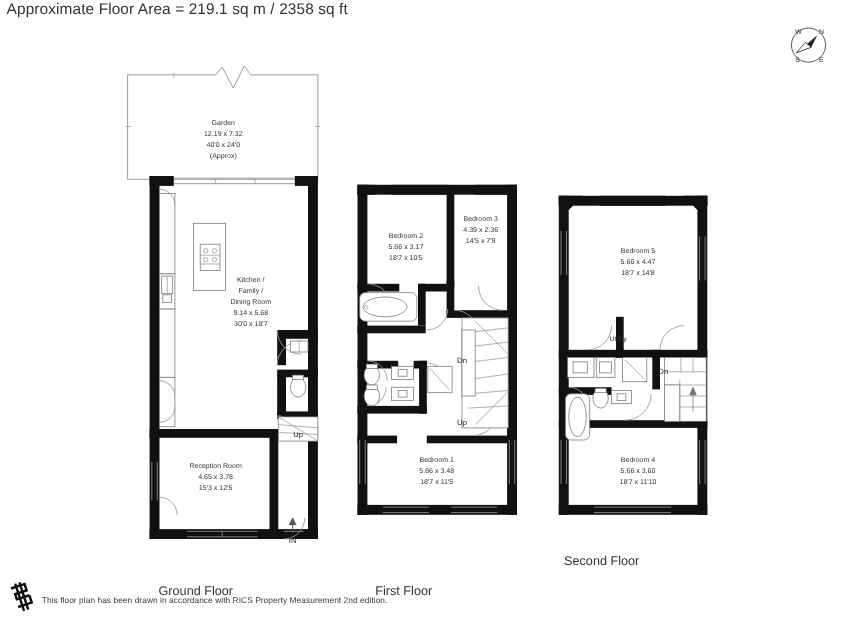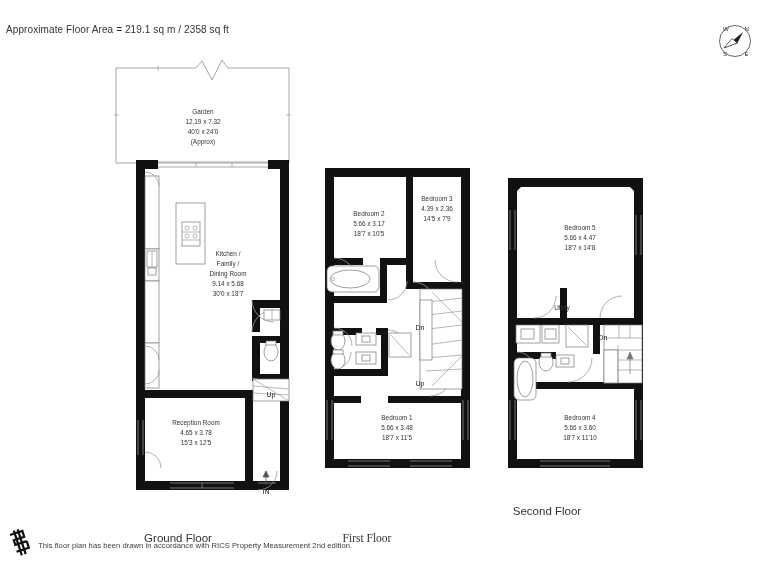--- a/index.html
+++ b/index.html
@@ -15,40 +15,40 @@
     color: #2b2b2b;
     overflow: hidden;
   }
   .page {
     position: absolute;
     inset: 0;
   }
   #floorarea {
     position: absolute;
     left: 6px;
-    top: 24px;
-    font-size: 10px;
+    top: 0;
+    font-size: 14px;
     color: #333;
     letter-spacing: 0.1px;
   }
   .plan-svg {
     position: absolute;
     left: 0;
     top: 0;
   }
   .floor-caption {
     position: absolute;
     font-size: 11.5px;
     color: #333;
     text-align: center;
     width: 160px;
     margin-top: 17px;
   }
   #cap-ground { left: 98px; top: 515px; }
-  #cap-first  { left: 287px; top: 515px; font-family: Liberation Serif, serif; }
+  #cap-first  { left: 287px; top: 515px; }
   #cap-second { left: 467px; top: 488px; }
 
   .disclaimer {
     position: absolute;
     left: 38px;
     font-size: 7.6px;
     color: #3a3a3a;
     letter-spacing: 0.05px;
     white-space: nowrap;
   }

